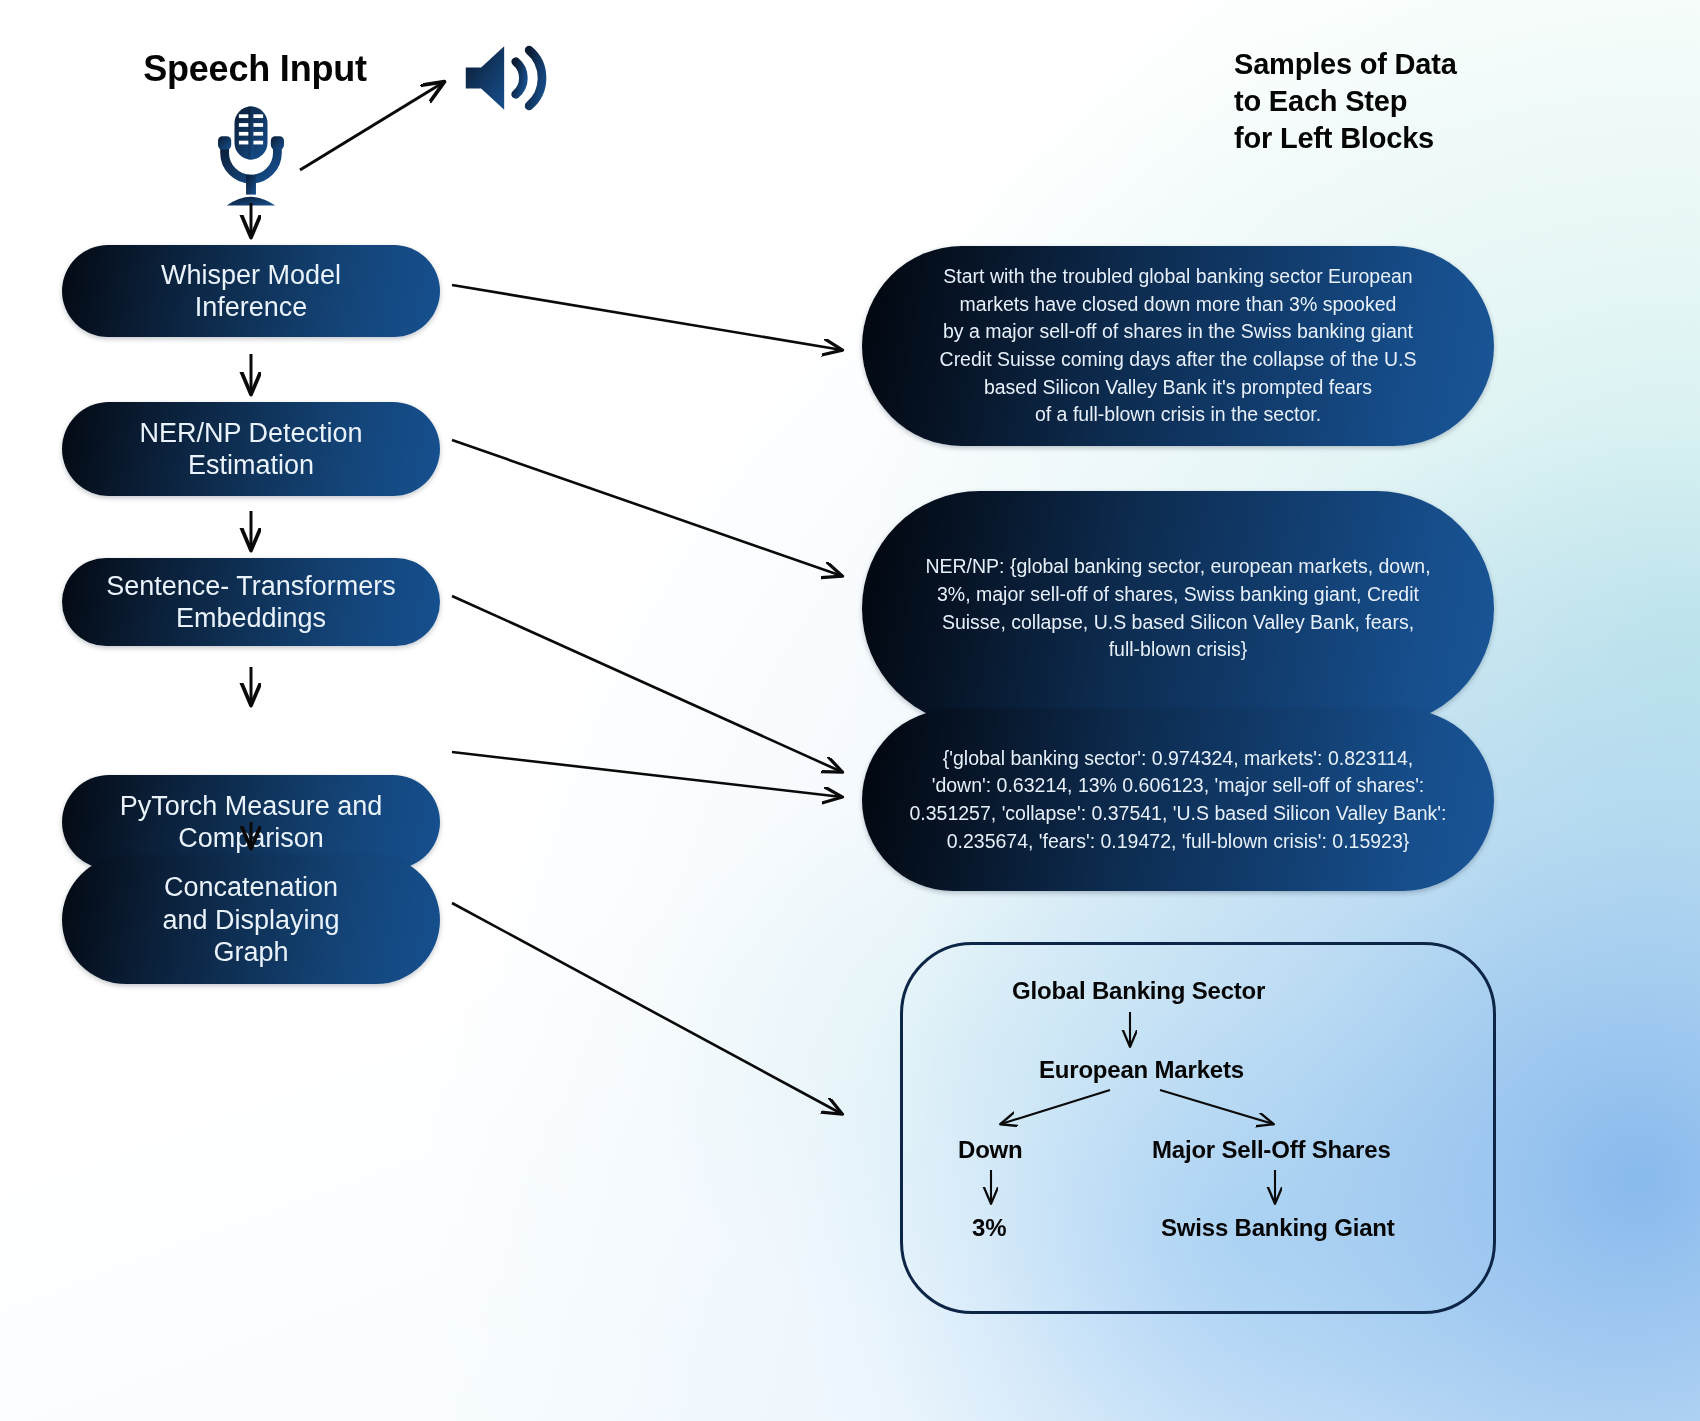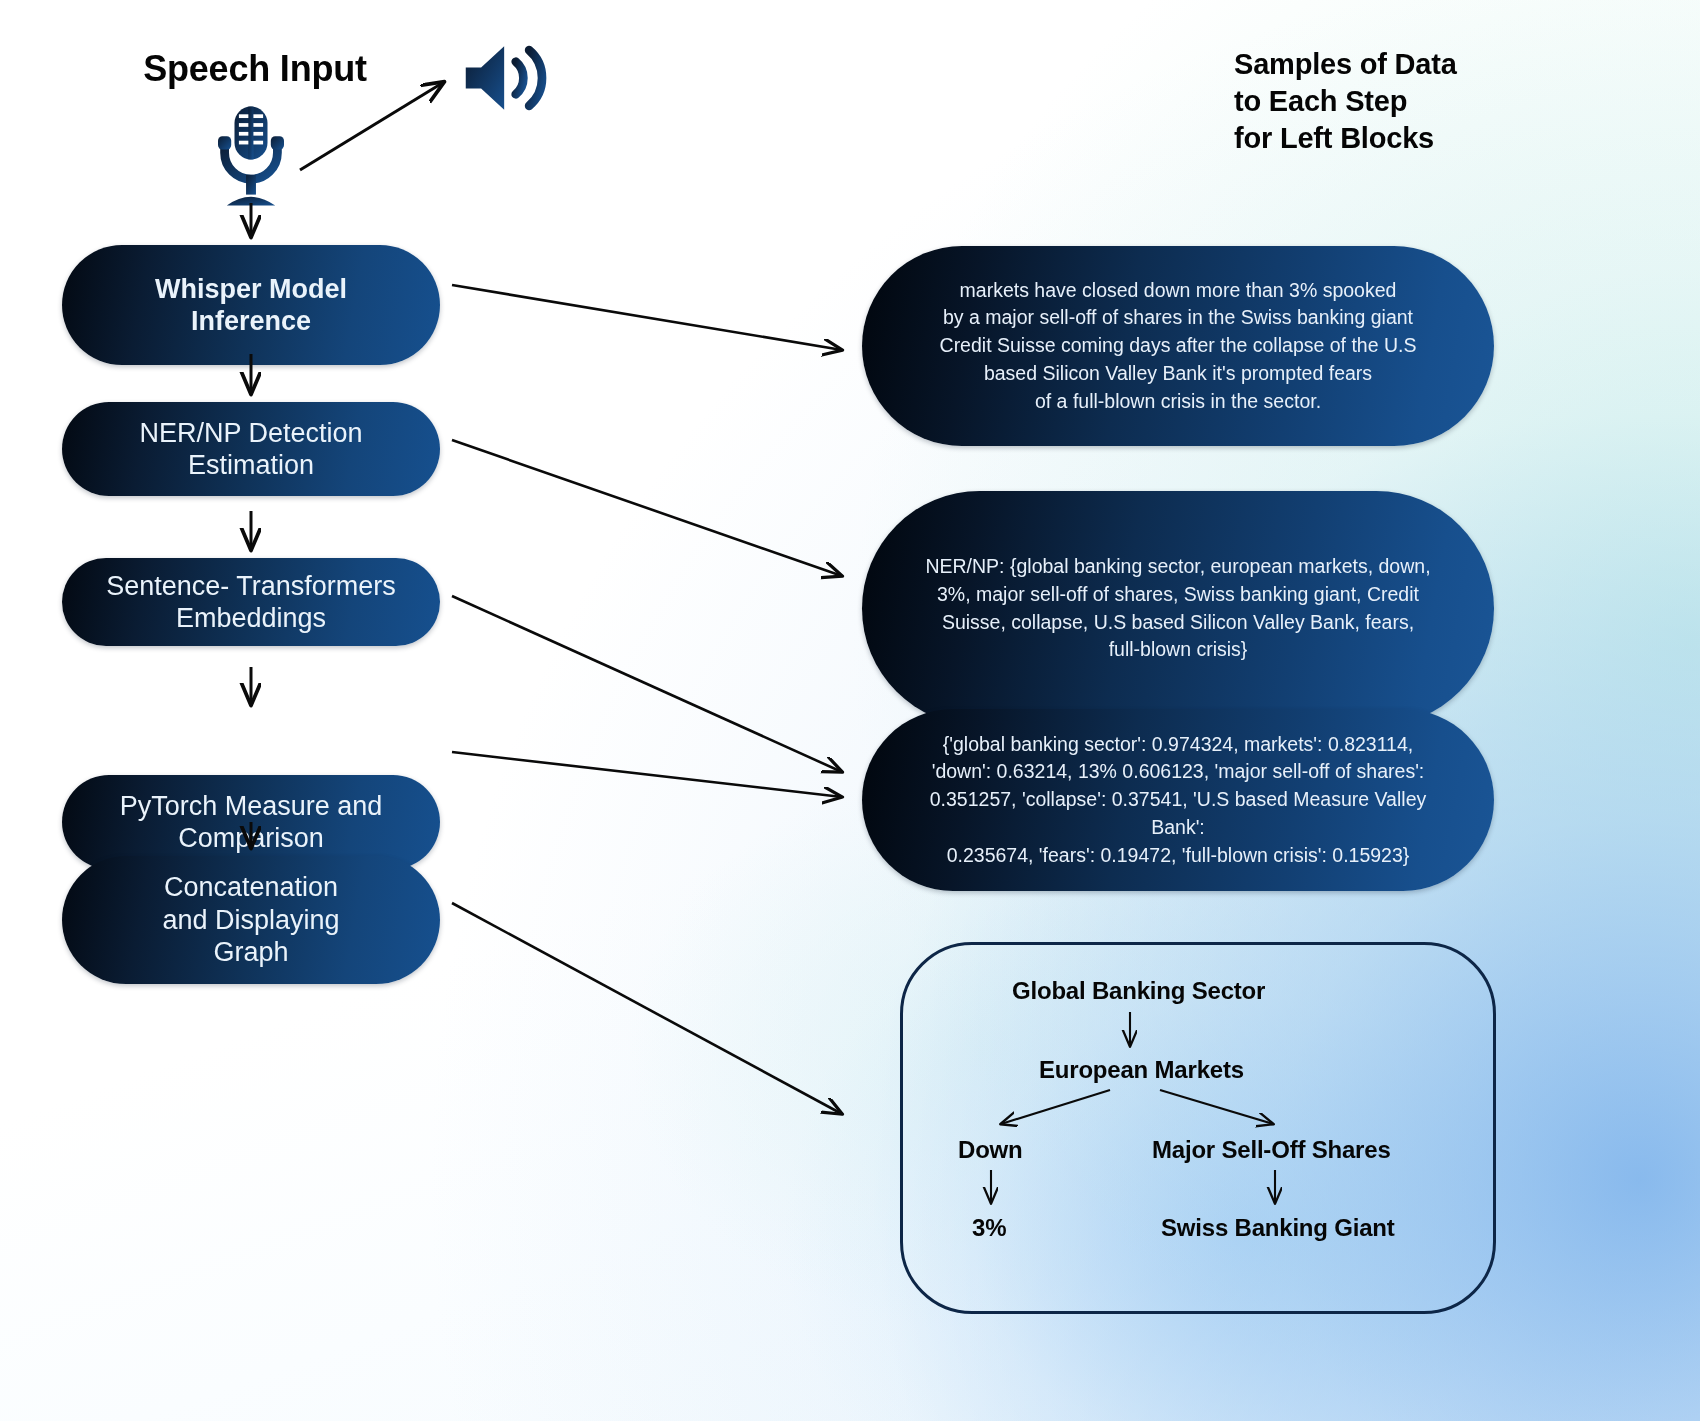--- a/index.html
+++ b/index.html
@@ -168,21 +168,21 @@
       <path d="M72 10 a38 38 0 0 1 0 58" fill="none" stroke="url(#spkg)" stroke-width="9" stroke-linecap="round"></path>
     </svg>
   </div>
 
   <div class="right-title">
     <div>Samples of Data</div>
     <div>to Each Step</div>
     <div>for Left Blocks</div>
   </div>
 
-  <div class="pill pill-left" style="top:245px;height:120px;font-weight:bold;">
+  <div class="pill pill-left" style="top:245px;height:92px;">
     <div>
       <div>Whisper Model</div>
       <div>Inference</div>
     </div>
   </div>
 
   <div class="pill pill-left" style="top:402px;height:94px;">
     <div>
       <div>NER/NP Detection</div>
       <div>Estimation</div>
@@ -206,20 +206,21 @@
   <div class="pill pill-left" style="top:856px;height:128px;">
     <div>
       <div>Concatenation</div>
       <div>and Displaying</div>
       <div>Graph</div>
     </div>
   </div>
 
   <div class="pill pill-right" style="top:246px;height:200px;">
     <div>
+      <div>Start with the troubled global banking sector European</div>
       <div>markets have closed down more than 3% spooked</div>
       <div>by a major sell-off of shares in the Swiss banking giant</div>
       <div>Credit Suisse coming days after the collapse of the U.S</div>
       <div>based Silicon Valley Bank it's prompted fears</div>
       <div>of a full-blown crisis in the sector.</div>
     </div>
   </div>
 
   <div class="pill pill-right" style="top:491px;height:235px;">
     <div>
@@ -227,21 +228,21 @@
       <div>3%, major sell-off of shares, Swiss banking giant, Credit</div>
       <div>Suisse, collapse, U.S based Silicon Valley Bank, fears,</div>
       <div>full-blown crisis}</div>
     </div>
   </div>
 
   <div class="pill pill-right" style="top:709px;height:182px;">
     <div>
       <div>{'global banking sector': 0.974324, markets': 0.823114,</div>
       <div>'down': 0.63214, 13% 0.606123, 'major sell-off of shares':</div>
-      <div>0.351257, 'collapse': 0.37541, 'U.S based Measure Valley Bank':</div>
+      <div>0.351257, 'collapse': 0.37541, 'U.S based Silicon Valley Bank':</div>
       <div>0.235674, 'fears': 0.19472, 'full-blown crisis': 0.15923}</div>
     </div>
   </div>
 
   <div class="graph-card"></div>
 
   <div class="graph-node" style="left:1012px;top:977px;">Global Banking Sector</div>
   <div class="graph-node" style="left:1039px;top:1056px;">European Markets</div>
   <div class="graph-node" style="left:958px;top:1136px;">Down</div>
   <div class="graph-node" style="left:1152px;top:1136px;">Major Sell-Off Shares</div>

